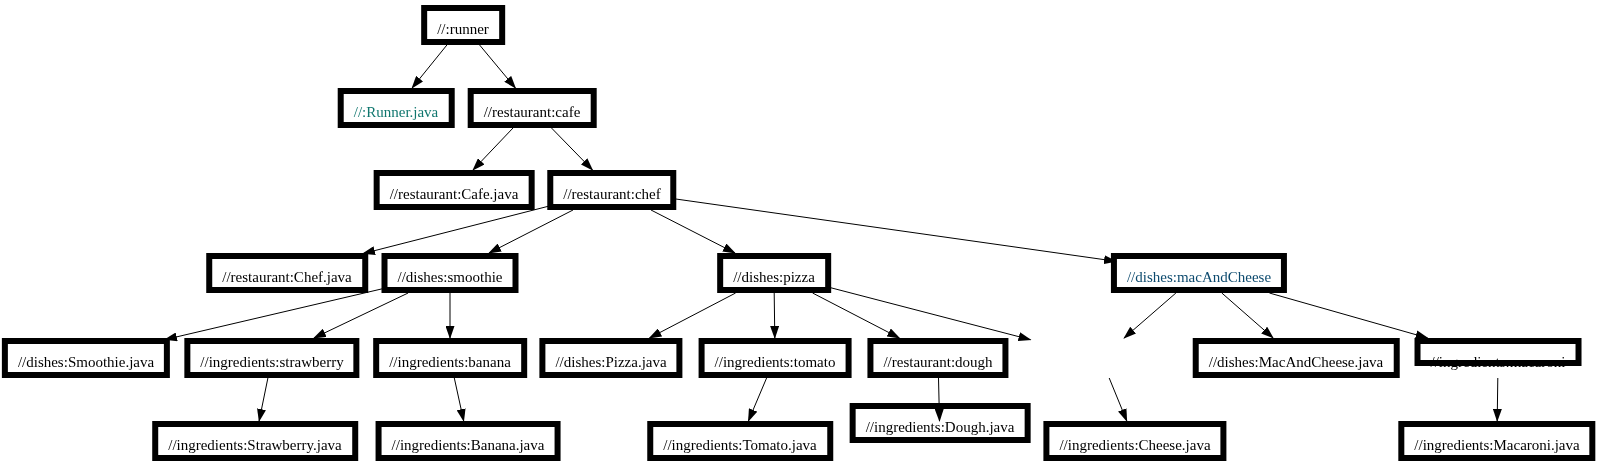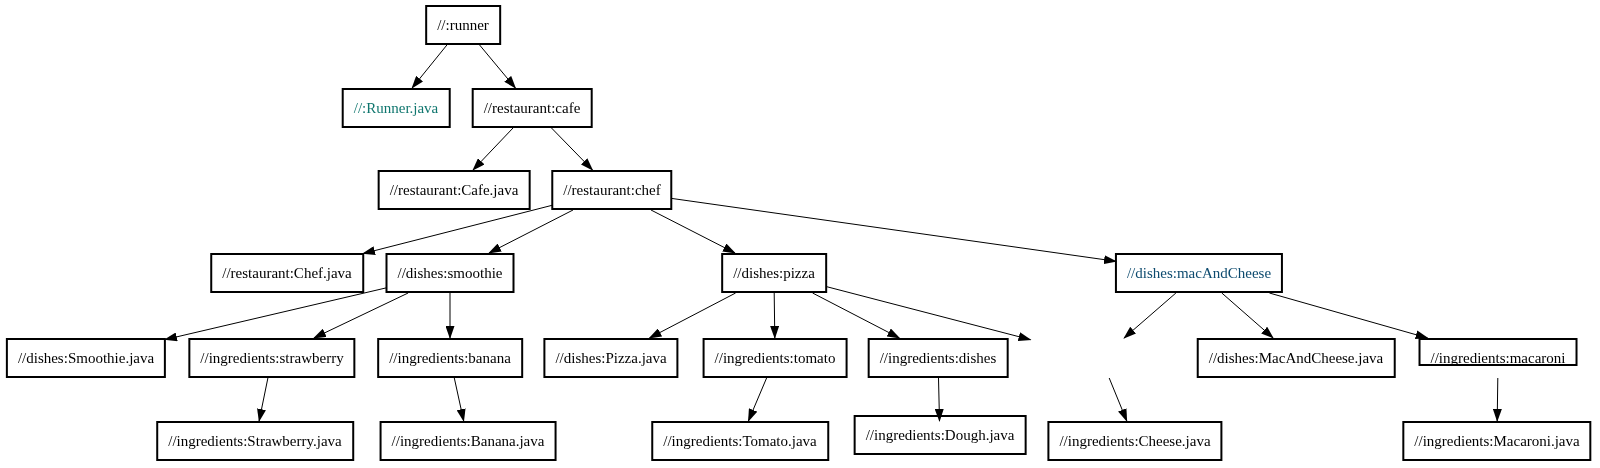--- a/index.html
+++ b/index.html
@@ -21,21 +21,21 @@
     top: 0;
     pointer-events: none;
   }
   .graph-node {
     position: absolute;
     transform: translateX(-50%);
     box-sizing: border-box;
     height: 40px;
     line-height: 37px;
     padding: 0 10px;
-    border: 2px solid #eab308;
+    border: 6px solid #eab308;
     background: #ffffff;
     color: #000000;
     font-size: 15px;
     white-space: nowrap;
     text-align: center;
   }
 </style>
 </head>
 <body>
 
@@ -47,27 +47,27 @@
     <div class="graph-node" style="left: 612px; top: 170px; height: 40px; border-color: rgb(0, 0, 0); color: rgb(0, 0, 0); background: rgb(255, 255, 255);">//restaurant:chef</div>
     <div class="graph-node" style="left: 287px; top: 253px; height: 40px; border-color: rgb(0, 0, 0); color: rgb(0, 0, 0); background: rgb(255, 255, 255);">//restaurant:Chef.java</div>
     <div class="graph-node" style="left: 450px; top: 253px; height: 40px; border-color: rgb(0, 0, 0); color: rgb(0, 0, 0); background: rgb(255, 255, 255);">//dishes:smoothie</div>
     <div class="graph-node" style="left: 774px; top: 253px; height: 40px; border-color: rgb(0, 0, 0); color: rgb(0, 0, 0); background: rgb(255, 255, 255);">//dishes:pizza</div>
     <div class="graph-node" style="left: 1199px; top: 253px; height: 40px; border-color: rgb(0, 0, 0); color: #0c4a6e; background: rgb(255, 255, 255);">//dishes:macAndCheese</div>
     <div class="graph-node" style="left: 86px; top: 338px; height: 40px; border-color: rgb(0, 0, 0); color: rgb(0, 0, 0); background: rgb(255, 255, 255);">//dishes:Smoothie.java</div>
     <div class="graph-node" style="left: 272px; top: 338px; height: 40px; border-color: rgb(0, 0, 0); color: rgb(0, 0, 0); background: rgb(255, 255, 255);">//ingredients:strawberry</div>
     <div class="graph-node" style="left: 450px; top: 338px; height: 40px; border-color: rgb(0, 0, 0); color: rgb(0, 0, 0); background: rgb(255, 255, 255);">//ingredients:banana</div>
     <div class="graph-node" style="left: 611px; top: 338px; height: 40px; border-color: rgb(0, 0, 0); color: rgb(0, 0, 0); background: rgb(255, 255, 255);">//dishes:Pizza.java</div>
     <div class="graph-node" style="left: 775px; top: 338px; height: 40px; border-color: rgb(0, 0, 0); color: rgb(0, 0, 0); background: rgb(255, 255, 255);">//ingredients:tomato</div>
-    <div class="graph-node" style="left: 938px; top: 338px; height: 40px; border-color: rgb(0, 0, 0); color: rgb(0, 0, 0); background: rgb(255, 255, 255);">//ingredients:dishes</div>
+    <div class="graph-node" style="left: 938px; top: 338px; height: 40px; border-color: rgb(0, 0, 0); color: rgb(0, 0, 0); background: rgb(255, 255, 255);">//restaurant:dough</div>
     <div class="graph-node" style="left: 1296px; top: 338px; height: 40px; border-color: rgb(0, 0, 0); color: rgb(0, 0, 0); background: rgb(255, 255, 255);">//dishes:MacAndCheese.java</div>
     <div class="graph-node" style="left: 1498px; top: 338px; height: 28px; border-color: rgb(0, 0, 0); color: rgb(0, 0, 0); background: rgb(255, 255, 255);">//ingredients:macaroni</div>
     <div class="graph-node" style="left: 255px; top: 421px; height: 40px; border-color: rgb(0, 0, 0); color: rgb(0, 0, 0); background: rgb(255, 255, 255);">//ingredients:Strawberry.java</div>
     <div class="graph-node" style="left: 468px; top: 421px; height: 40px; border-color: rgb(0, 0, 0); color: rgb(0, 0, 0); background: rgb(255, 255, 255);">//ingredients:Banana.java</div>
     <div class="graph-node" style="left: 740px; top: 421px; height: 40px; border-color: rgb(0, 0, 0); color: rgb(0, 0, 0); background: rgb(255, 255, 255);">//ingredients:Tomato.java</div>
-    <div class="graph-node" style="left: 940px; top: 415px; height: 40px; border-color: rgb(0, 0, 0); color: rgb(0, 0, 0); background: rgb(255, 255, 255);">//ingredients:Dough.java</div>
+    <div class="graph-node" style="left: 940px; top: 403px; height: 40px; border-color: rgb(0, 0, 0); color: rgb(0, 0, 0); background: rgb(255, 255, 255);">//ingredients:Dough.java</div>
     <div class="graph-node" style="left: 1135px; top: 421px; height: 40px; border-color: rgb(0, 0, 0); color: rgb(0, 0, 0); background: rgb(255, 255, 255);">//ingredients:Cheese.java</div>
     <div class="graph-node" style="left: 1497px; top: 421px; height: 40px; border-color: rgb(0, 0, 0); color: rgb(0, 0, 0); background: rgb(255, 255, 255);">//ingredients:Macaroni.java</div>
     <svg class="edges-layer" width="1600" height="468">
       <defs>
         <marker id="arrowhead" viewBox="0 0 13 9" refX="12" refY="4.5" markerWidth="13" markerHeight="9" markerUnits="userSpaceOnUse" orient="auto">
           <path d="M0,0 L13,4.5 L0,9 Z" fill="#000000"></path>
         </marker>
       </defs>
       <line x1="446.9" y1="45.0" x2="412.1" y2="88.0" stroke="#000000" stroke-width="1" marker-end="url(#arrowhead)"></line>
       <line x1="479.6" y1="45.0" x2="515.4" y2="88.0" stroke="#000000" stroke-width="1" marker-end="url(#arrowhead)"></line>

